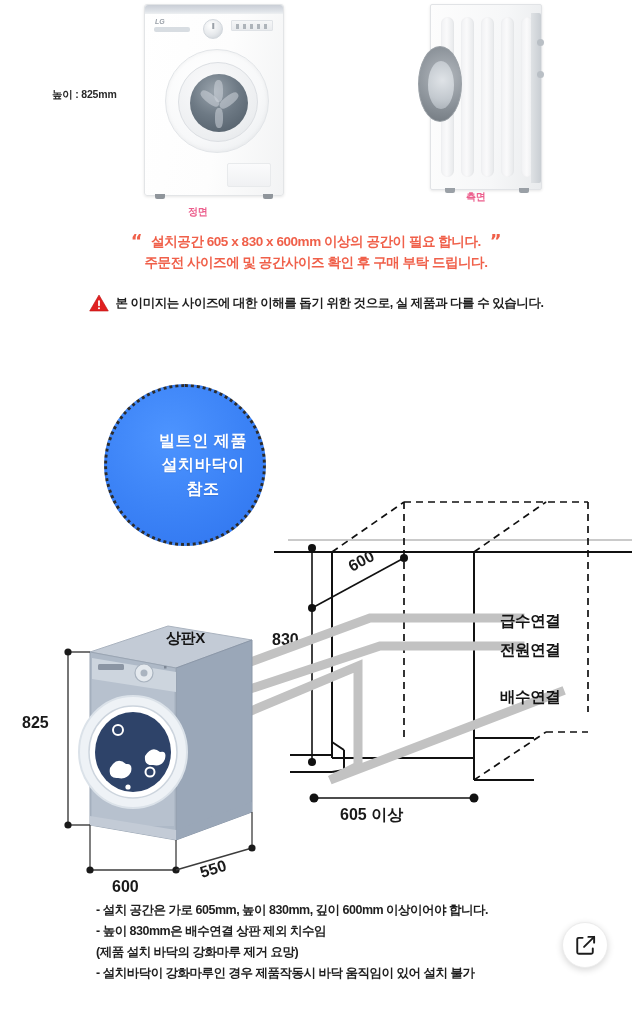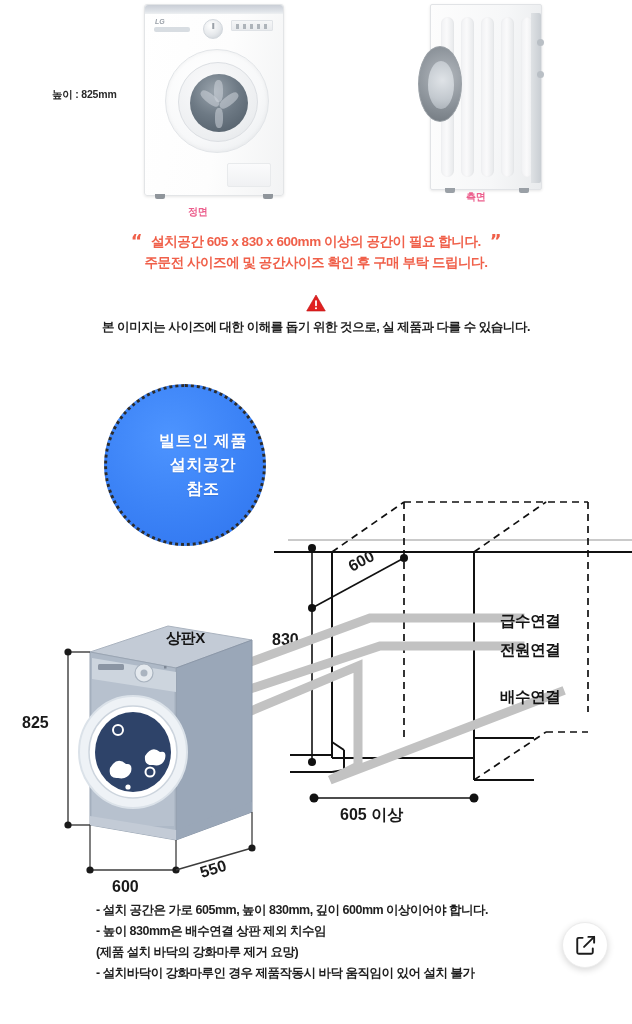--- a/index.html
+++ b/index.html
@@ -154,21 +154,21 @@
   .quote-mark {
     display: inline-block; font-size: 18px; font-weight: 700;
     color: #f0604a; vertical-align: -1px; font-family: "DejaVu Sans", sans-serif;
   }
   .quote-open  { margin-right: 9px; }
   .quote-close { margin-left: 9px; }
 
   
   .warn-note {
     position: absolute; left: 0; top: 294px; width: 632px;
-    display: flex; align-items: center; justify-content: center; gap: 7px; flex-direction: column;
+    display: flex; align-items: center; justify-content: center; gap: 7px;
   }
   .warn-tri { width: 20px; height: 18px; flex: 0 0 auto; }
   .warn-text {
     font-size: 12.5px; font-weight: 700; color: #1f1f1f;
     letter-spacing: -0.45px; white-space: nowrap;
   }
 
   
   .badge {
     position: absolute; left: 104px; top: 384px; width: 162px; height: 162px;
@@ -289,21 +289,21 @@
       <rect x="9.1" y="6.2" width="1.8" height="6" rx="0.8" fill="#ffffff"></rect>
       <circle cx="10" cy="14.3" r="1.05" fill="#ffffff"></circle>
     </svg>
     <span class="warn-text">본 이미지는 사이즈에 대한 이해를 돕기 위한 것으로, 실 제품과 다를 수 있습니다.</span>
   </div>
 
   <div class="watermark">Joo</div>
 
   <div class="badge">
     <div class="badge-line">빌트인 제품</div>
-    <div class="badge-line">설치공간</div>
+    <div class="badge-line">설치바닥이</div>
     <div class="badge-line">참조</div>
   </div>
 
   <div class="diagram">
     <svg width="632" height="420" viewBox="0 0 632 420">
 
       <g stroke="#111111" fill="none" stroke-width="2">
 
         <line x1="274" y1="72" x2="632" y2="72"></line>
         <line x1="288" y1="60" x2="632" y2="60" stroke="#b9b9b9" stroke-width="1.6"></line>

